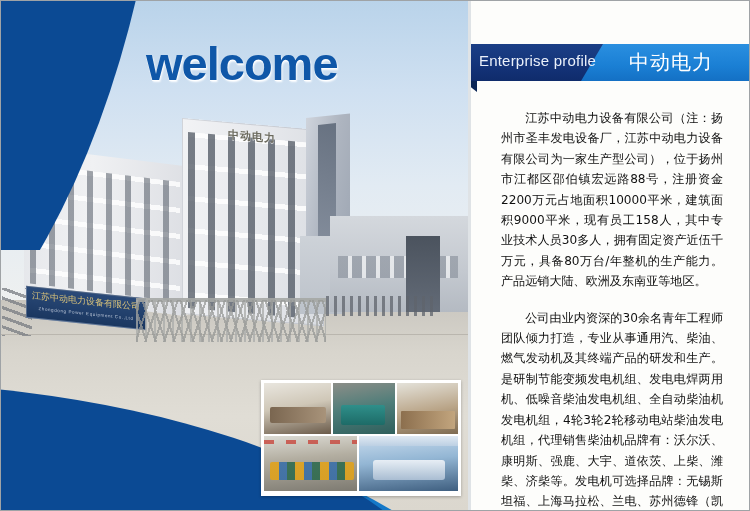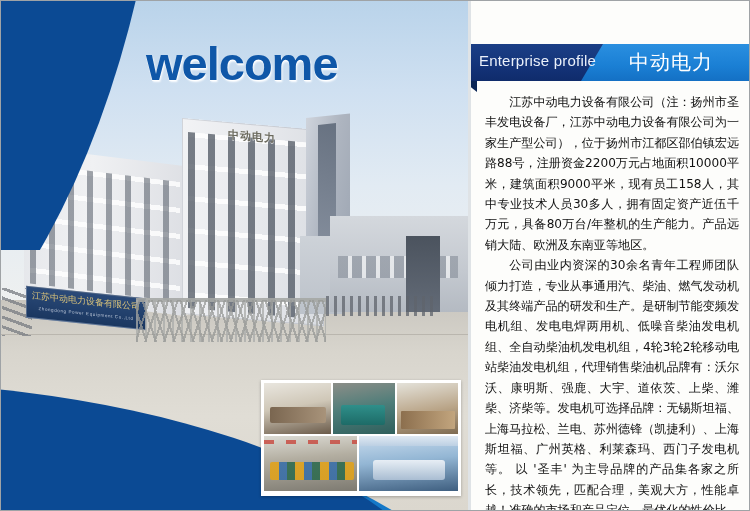--- a/index.html
+++ b/index.html
@@ -247,21 +247,21 @@
   
   #copy{
     position:absolute;left:14px;top:92px;width:254px;
     color:#101010;
     font-family:"DejaVu Sans","Liberation Sans",sans-serif;
     font-size:12.1px;
     line-height:20.4px;
     text-align:justify;
     text-justify:inter-ideograph;
   }
-  #copy p{margin:0;text-indent:2em;}
+  #copy p{margin:16px;text-indent:2em;}
   #copy p + p{margin-top:0;}
 
   
   #frame{
     position:absolute;left:0;top:0;width:750px;height:511px;
     box-sizing:border-box;border:1px solid #9fa3a6;pointer-events:none;
   }
 </style>
 </head>
 <body>

